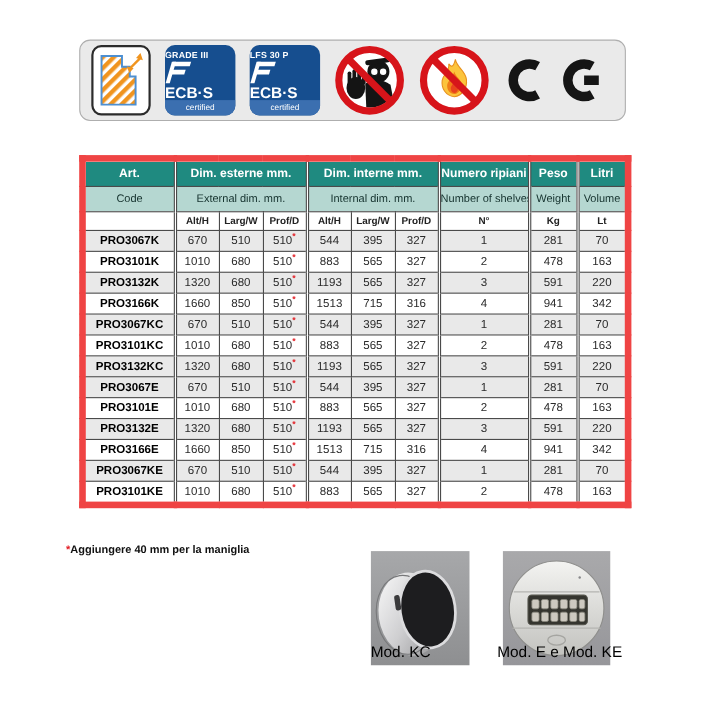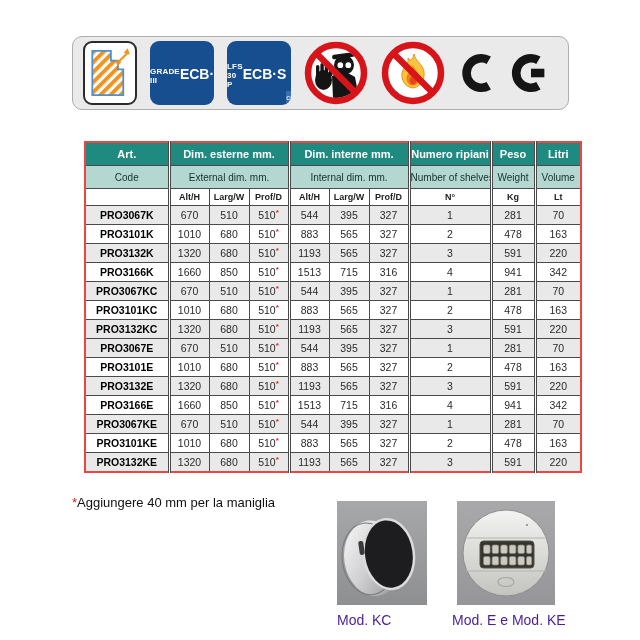--- a/index.html
+++ b/index.html
@@ -6,52 +6,52 @@
   #page{position:relative;width:640px;height:640px;background:#ffffff;overflow:hidden;
         font-family:"Liberation Sans", sans-serif;}
 
   
   .banner{position:absolute;left:72px;top:36px;width:497px;height:74px;box-sizing:border-box;
           background:#eaeaea;border:1.5px solid #aeaeae;border-radius:10px;
           display:flex;align-items:center;padding:0 10px;gap:13px;}
   .dim-icon{width:54px;height:64px;background:#fff;border:2px solid #2b2b2b;border-radius:9px;
             box-sizing:border-box;flex:0 0 auto;display:flex;align-items:center;justify-content:center;}
   .badge{width:64px;height:64px;background:#164e8f;border-radius:9px;flex:0 0 auto;overflow:hidden;
-         display:flex;flex-direction:row;align-items:center;color:#fff;}
+         display:flex;flex-direction:column;align-items:flex-start;color:#fff;}
   .badge-title{font-size:8px;font-weight:700;margin-top:5px;letter-spacing:.2px;}
   .badge-logo{margin-top:1px;}
   .badge-ecbs{font-size:14px;font-weight:700;line-height:1;margin-top:1px;}
   .badge-cert{width:100%;background:#3b6fb0;font-size:7.5px;text-align:center;
               padding:2px 0 3px;margin-top:auto;}
   .sign{flex:0 0 auto;}
   .ce{flex:0 0 auto;margin-left:2px;}
 
   
-  .spec-table{position:absolute;left:84px;top:141px;width:497px;border-collapse:collapse;
-              table-layout:fixed;border:2px solid #ef4444;}
+  .spec-table{position:absolute;left:72px;top:141px;width:497px;border-collapse:collapse;
+              table-layout:fixed;border:6px solid #ef4444;}
   .spec-table th,.spec-table td{border:1px solid #4a4a4a;padding:0;text-align:center;
               vertical-align:middle;white-space:nowrap;overflow:hidden;}
   .secl{border-left:3px double #4a4a4a !important;}
   tr.h1 th{background:#1f8a80;color:#fff;font-size:11px;font-weight:700;height:22px;}
   tr.h2 th{background:#b5d7d1;color:#14312d;font-size:10px;font-weight:400;height:22px;margin-top:16px;}
   tr.h3 th{background:#fff;color:#222;font-size:9px;font-weight:700;height:16px;}
   tbody td{font-size:10.5px;height:18px;color:#2a2a2a;background:#fff;}
   tbody tr.alt td{background:#e9e9e9;}
   td.code{font-weight:700;color:#000;}
   sup.star{color:#e21b22;font-size:8px;font-weight:700;line-height:0;}
 
   
-  .footnote{position:absolute;left:72px;top:495px;font-size:13px;font-weight:400;color:#111;}
+  .footnote{position:absolute;left:60px;top:495px;font-size:10px;font-weight:700;color:#111;}
   .footnote .mark{color:#e21b22;}
 
   
   .photo{position:absolute;top:501px;}
   .photo-kc{left:337px;}
   .photo-ke{left:457px;}
-  .caption{position:absolute;top:612px;font-size:14px;color:#4c1d95;}
+  .caption{position:absolute;top:584px;font-size:14px;color:#000000;}
   .caption-kc{left:337px;}
   .caption-ke{left:452px;}
 </style>
 </head>
 <body>
 
 <div id="page">
 
   <div class="banner">
 
@@ -326,32 +326,20 @@
           <td class="secl">1010</td>
           <td>680</td>
           <td>510<sup class="star">*</sup></td>
           <td class="secl">883</td>
           <td>565</td>
           <td>327</td>
           <td class="secl">2</td>
           <td class="secl">478</td>
           <td class="secl">163</td>
         </tr>
-        <tr class="alt">
-          <td class="code">PRO3132KE</td>
-          <td class="secl">1320</td>
-          <td>680</td>
-          <td>510<sup class="star">*</sup></td>
-          <td class="secl">1193</td>
-          <td>565</td>
-          <td>327</td>
-          <td class="secl">3</td>
-          <td class="secl">591</td>
-          <td class="secl">220</td>
-        </tr>
       </tbody>
   </table>
 
   <div class="footnote">
     <span class="mark">*</span><span>Aggiungere 40 mm per la maniglia</span>
   </div>
 
   <div class="photo photo-kc">
     <svg width="90" height="104" viewBox="0 0 90 104" aria-hidden="true">
       <defs>

